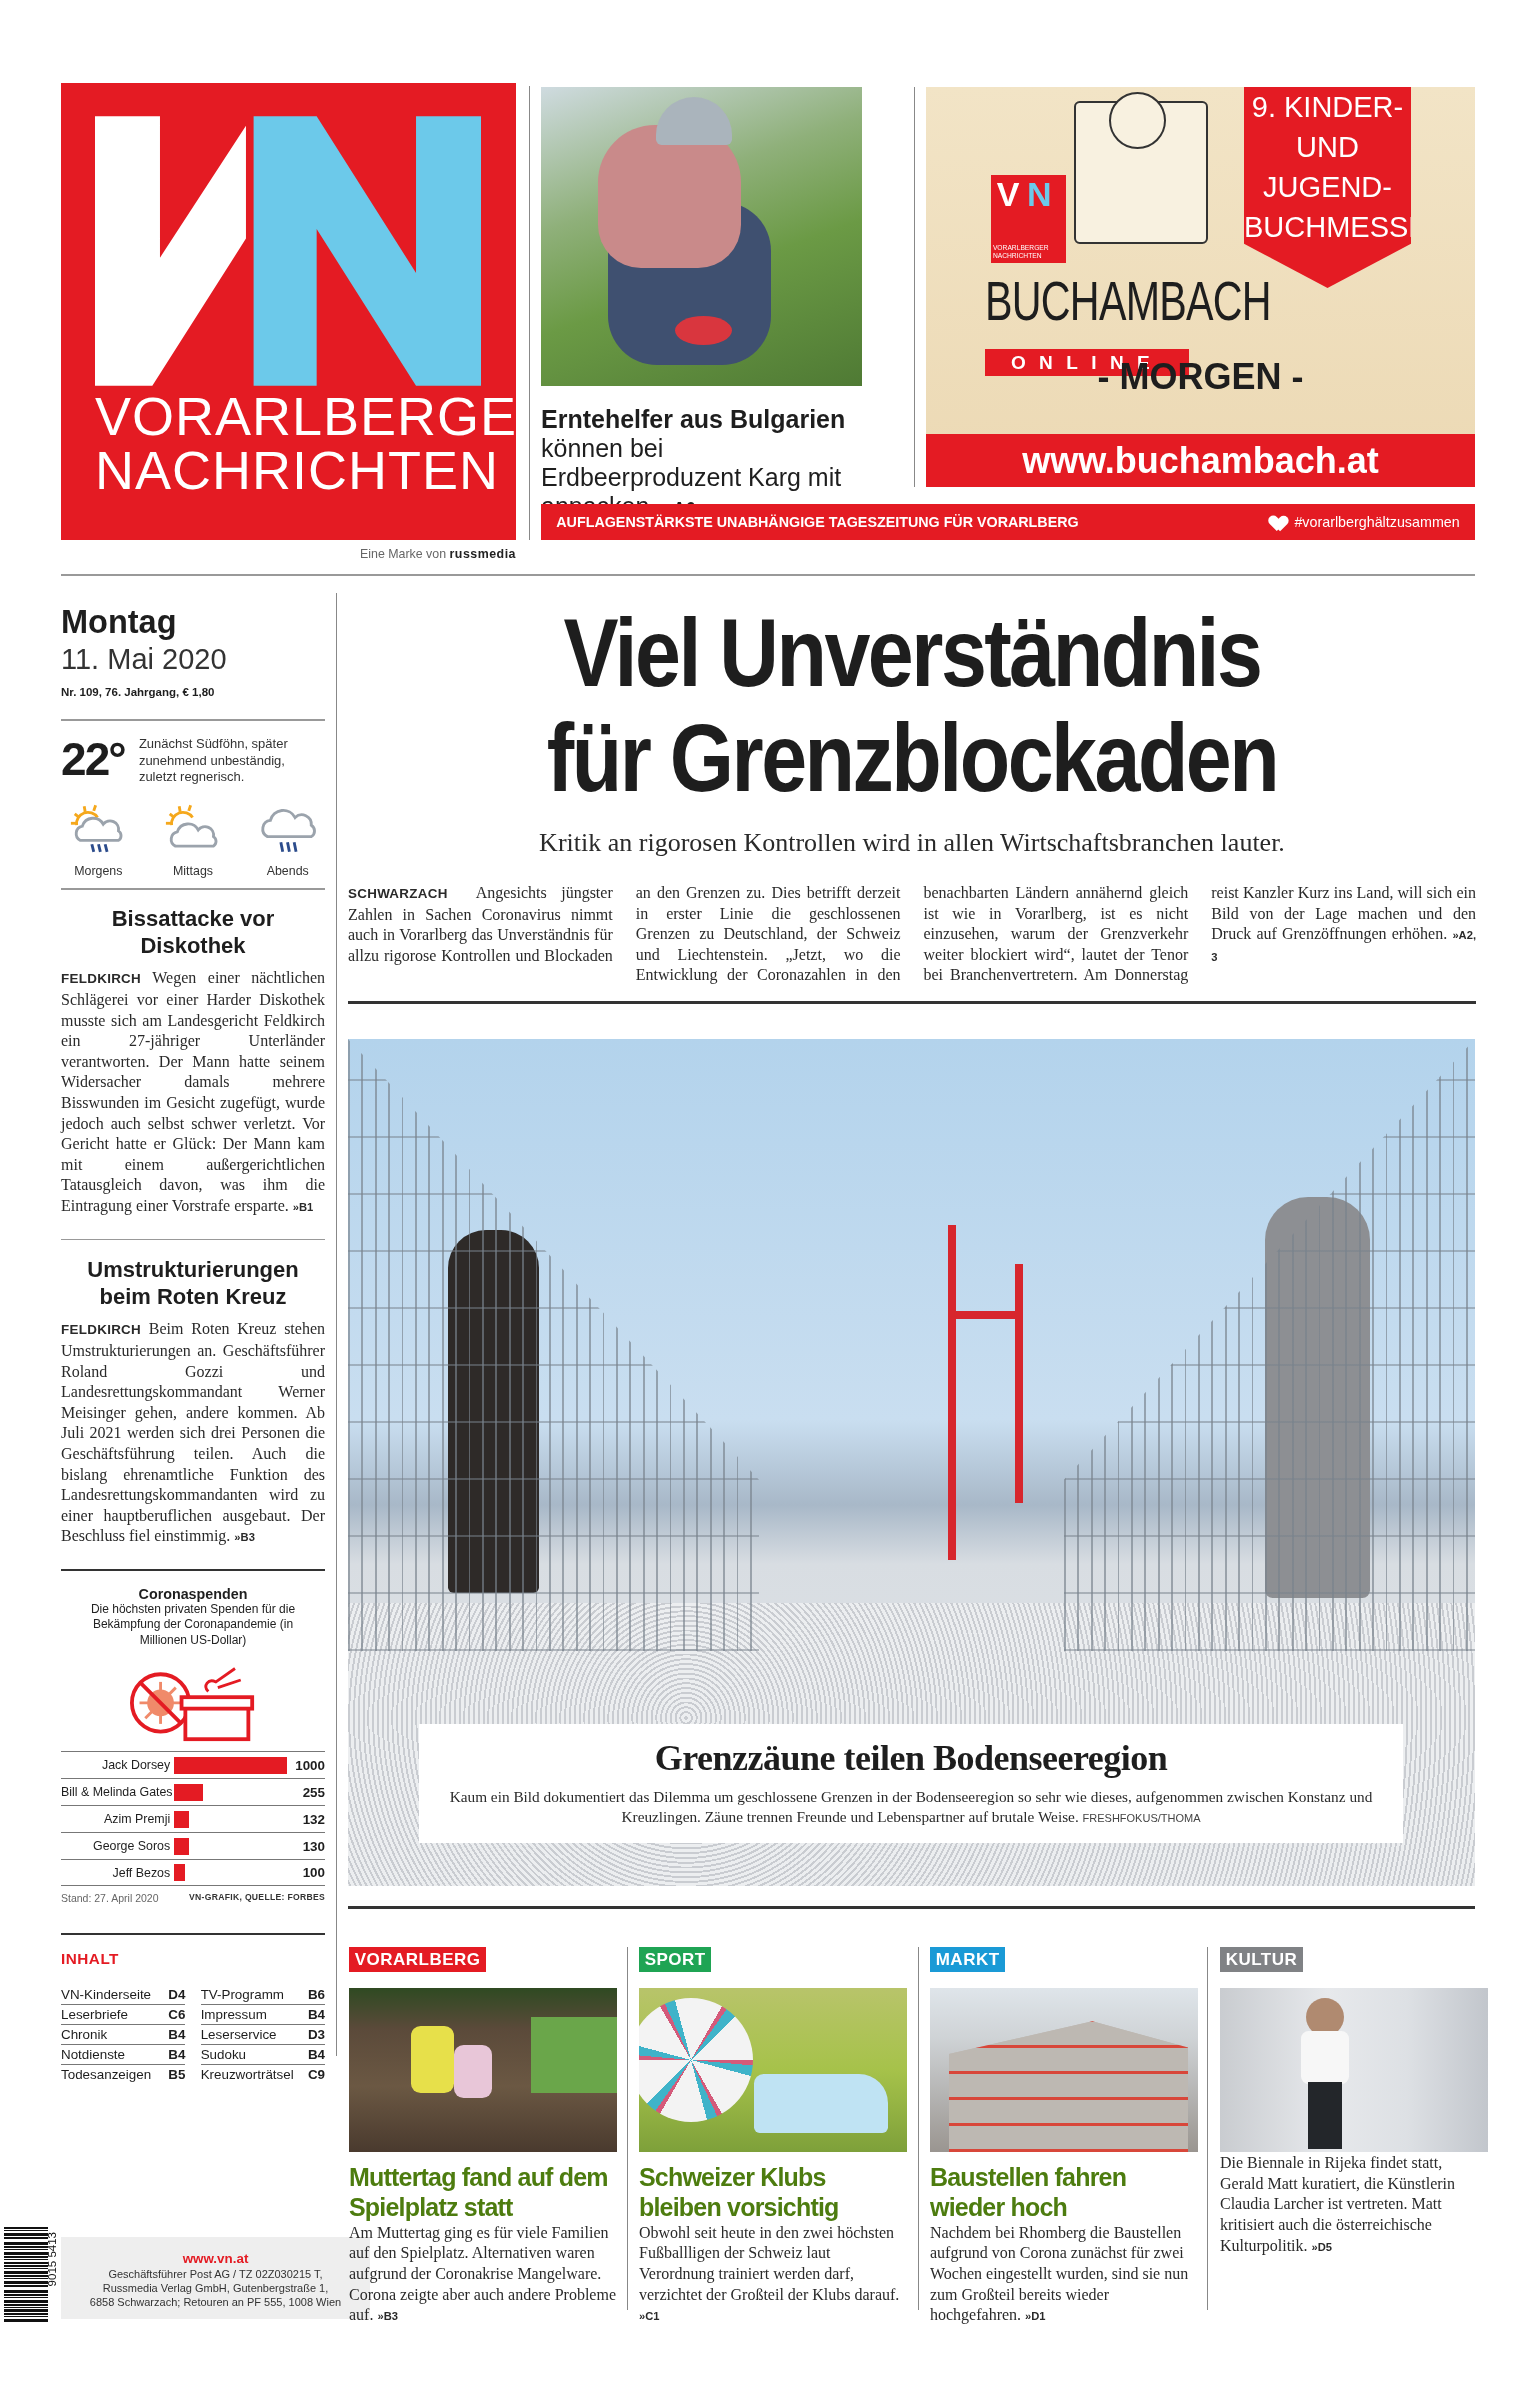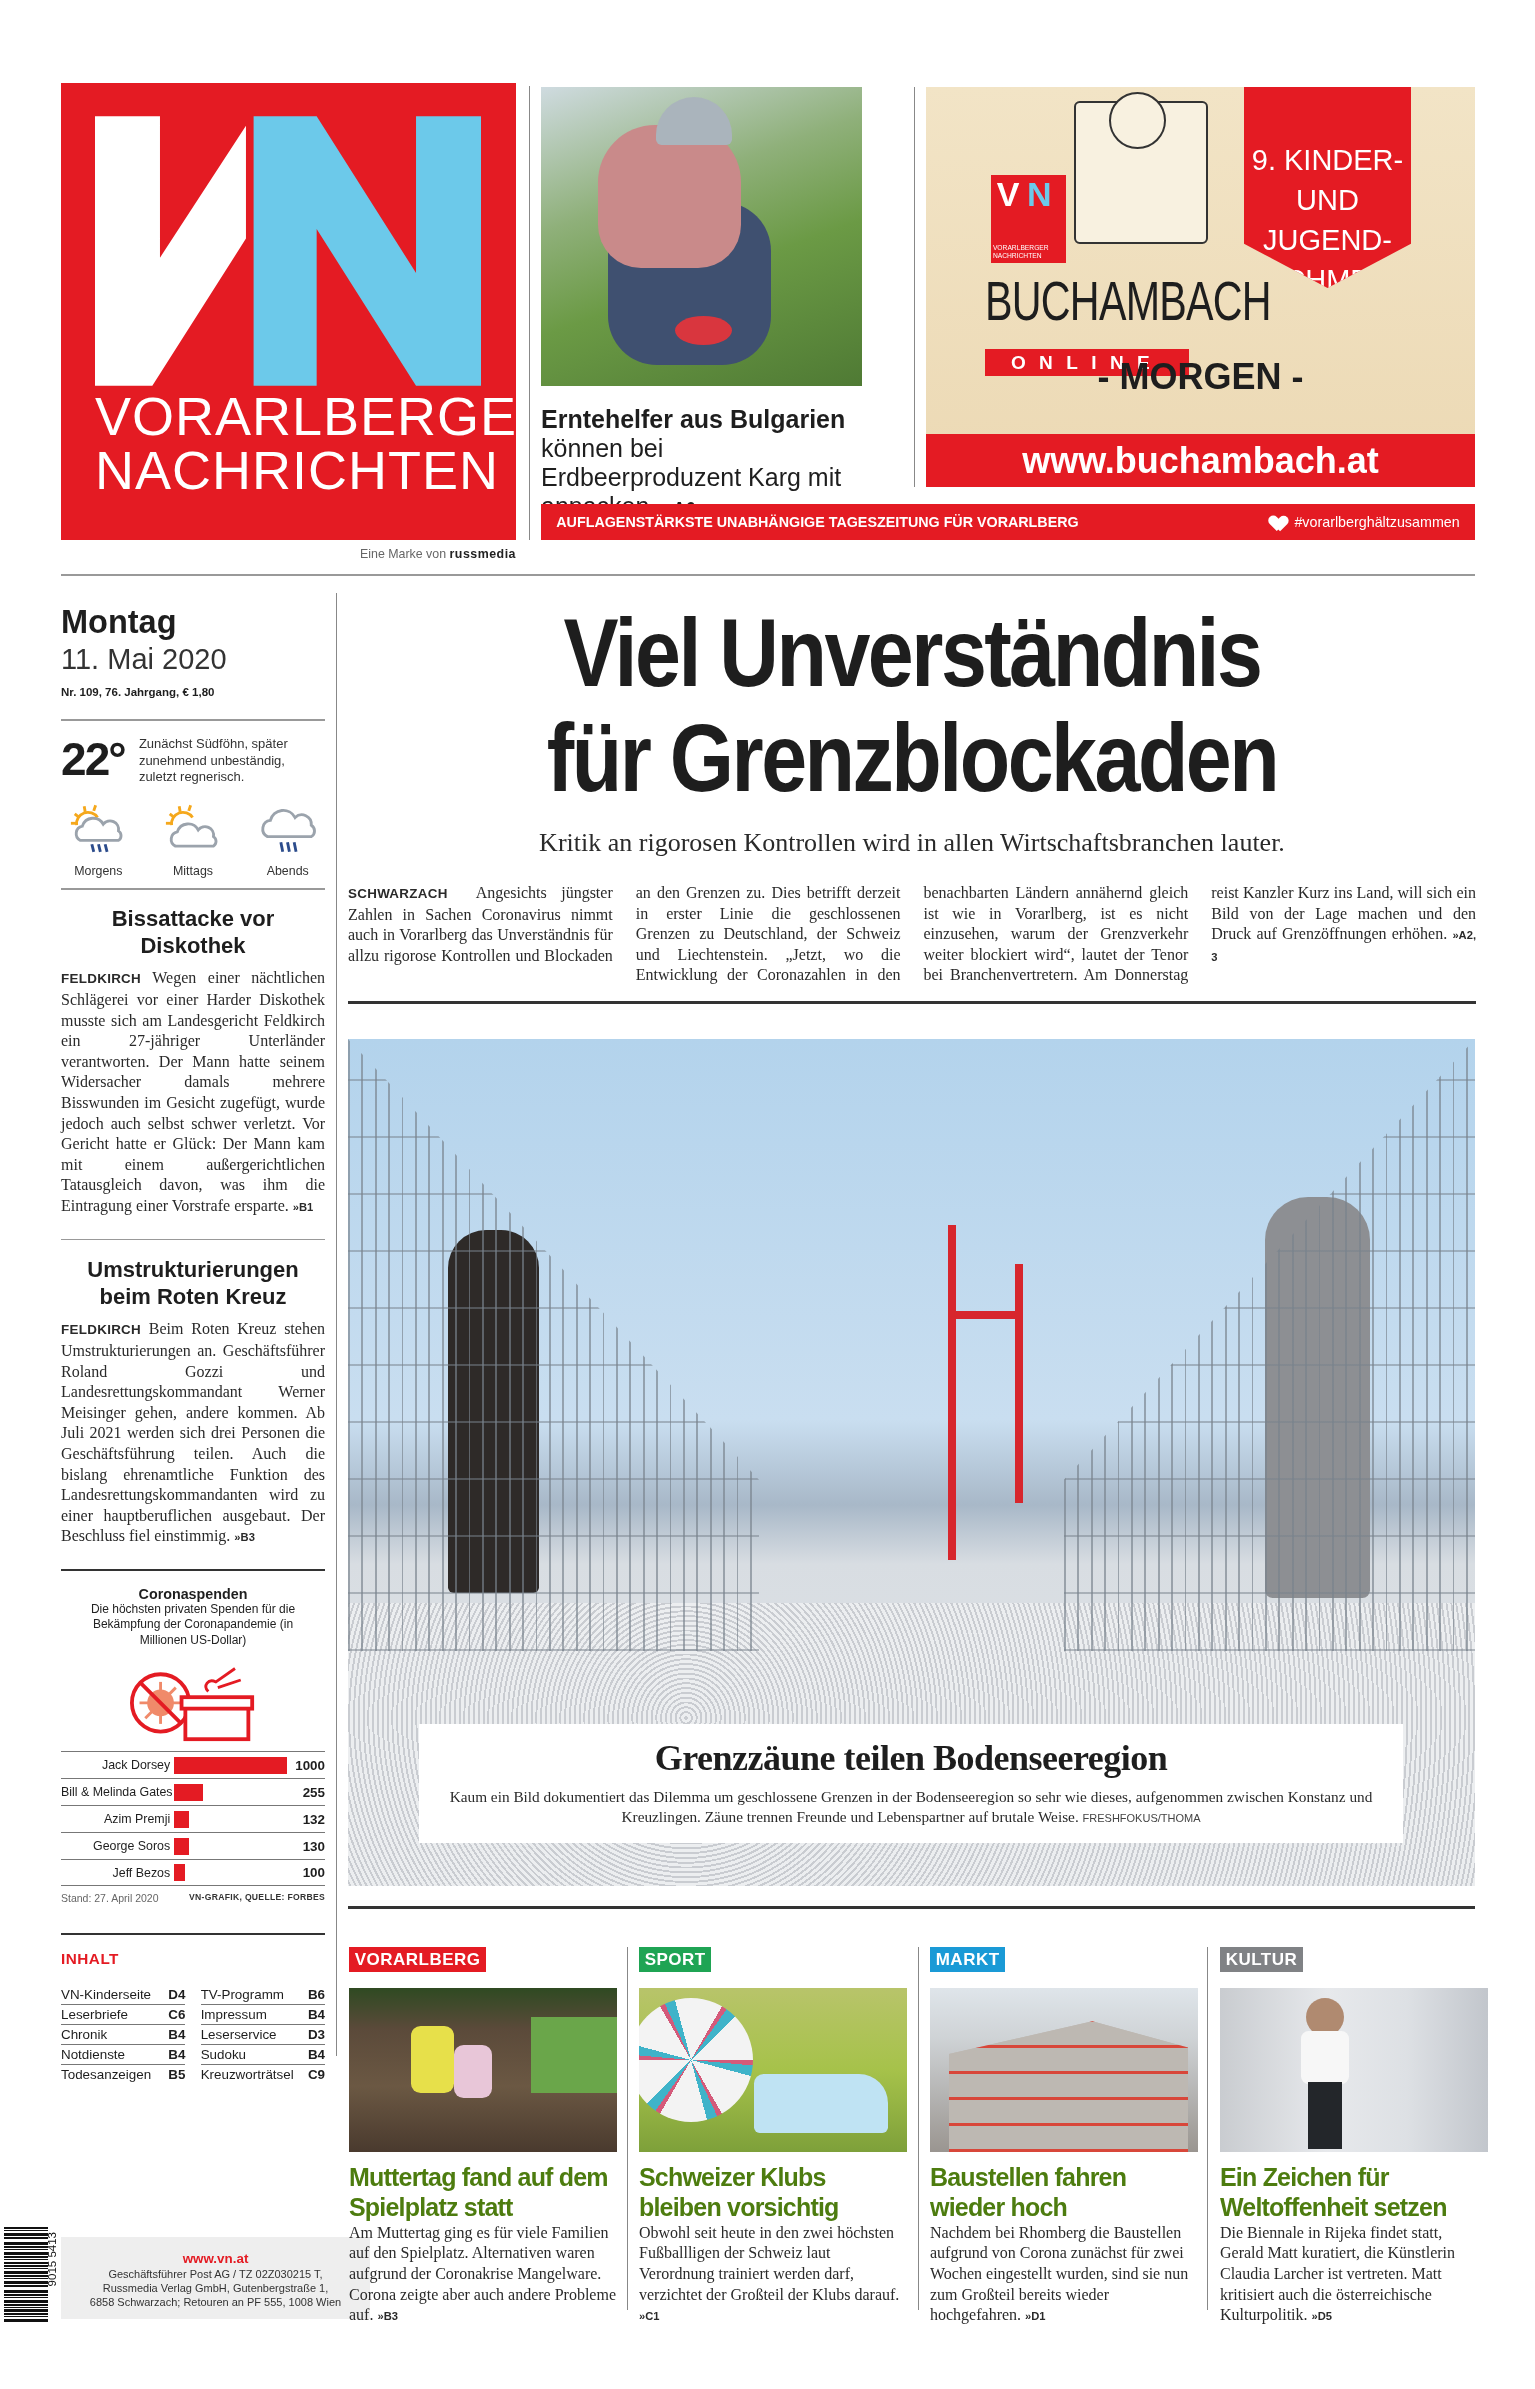--- a/index.html
+++ b/index.html
@@ -29,21 +29,21 @@
 #vdiv-ad{left:914px;top:87px;width:1px;height:400px;background:#888}
 #ad{left:926px;top:87px;width:549px;height:400px;background:linear-gradient(180deg,#f2e4c6,#ecd9b4);overflow:hidden}
 #ad .vnmini{position:absolute;left:65px;top:88px;width:75px;height:88px;background:#e41b23}
 #ad .vnmini span{position:absolute;color:#fff;font-weight:bold;font-size:34px;left:5.7px;top:0;font-family:"Liberation Sans",sans-serif}
 #ad .vnmini span.n{left:36px;color:#6cc9ea}
 #ad .vnmini small{position:absolute;left:1.9px;bottom:3.8px;font-size:6.7px;color:#fff;line-height:7.6px;font-family:"Liberation Sans",sans-serif}
 #ad .reader{position:absolute;left:148px;top:14.3px;width:134px;height:143px;border:2.9px solid #333;border-radius:5.7px;background:#f8f1e0}
 #ad .reader::before{content:"";position:absolute;left:33px;top:-11.5px;width:53px;height:53px;border:2.9px solid #333;border-radius:50%;background:#f8f1e0}
 #ad .bab{position:absolute;left:59px;top:182px;font-family:"Liberation Sans",sans-serif;font-size:55px;letter-spacing:-1px;color:#1e1e1e;transform:scaleX(.75);transform-origin:left}
 #ad .online{position:absolute;left:59px;top:262px;width:204px;height:27px;background:#e41b23;color:#fff;font-family:"Liberation Sans",sans-serif;font-weight:bold;font-size:19px;letter-spacing:13.4px;text-align:center;line-height:27px}
-#ad .ribbon{position:absolute;left:318px;top:0;width:167px;height:201px;background:#e41b23;color:#fff;font-family:"Liberation Sans",sans-serif;font-size:29px;line-height:40px;text-align:center;padding-top:53px;clip-path:polygon(0 0,100% 0,100% 78%,50% 100%,0 78%)}
+#ad .ribbon{position:absolute;left:318px;top:0;width:167px;height:201px;background:#e41b23;color:#fff;font-family:"Liberation Sans",sans-serif;font-size:29px;line-height:40px;text-align:center;clip-path:polygon(0 0,100% 0,100% 78%,50% 100%,0 78%)}
 #ad .morgen{position:absolute;left:0;top:250px;width:100%;text-align:center;font-family:"Liberation Sans",sans-serif;font-weight:bold;font-size:36px;color:#1e1e1e;margin-top:19px}
 #ad .url{position:absolute;left:0;top:347px;width:549px;height:53px;background:#e41b23;color:#fff;text-align:center;font-family:"Liberation Sans",sans-serif;font-weight:bold;font-size:36px;line-height:53px}
 
 #tagline{left:541px;top:504px;width:934px;height:36px;background:#e41b23;color:#fff;font-family:"Liberation Sans",sans-serif;font-weight:bold;font-size:14.3px;line-height:36px;padding-left:15.3px}
 #tagline .hash{position:absolute;right:15.3px;top:0;font-weight:normal;font-size:14.3px}
 #tagline .heart{display:inline-block;width:17px;height:15.3px;position:relative;vertical-align:middle;margin-right:7.6px}
 #tagline .heart::before,#tagline .heart::after{content:"";position:absolute;top:0;width:9.6px;height:15.3px;background:#fff;border-radius:9.6px 9.6px 0 0}
 #tagline .heart::before{left:7.6px;transform:rotate(-45deg);transform-origin:0 100%}
 #tagline .heart::after{left:0;transform:rotate(45deg);transform-origin:100% 100%}
 #rule-top{left:61px;top:574px;width:1414px;height:1.9px;background:#999}
@@ -416,16 +416,15 @@
 </div>
 <div class="bdiv abs" style="left:1207px"></div>
 
 <div class="bteaser abs" style="left:1220px">
   <span class="tag" style="background:#808285">KULTUR</span>
   <div class="img" style="background:linear-gradient(90deg,#c9ccd0 0%,#e7e9ec 40%,#dde0e4 70%,#c2c6cc 100%)">
     <div style="position:absolute;left:86px;top:9.6px;width:38px;height:38px;border-radius:50%;background:#b08a70"></div>
     <div style="position:absolute;left:81px;top:43px;width:48px;height:53px;background:#f7f7f7;border-radius:7.6px"></div>
     <div style="position:absolute;left:88px;top:94px;width:34px;height:67px;background:#23262a"></div>
   </div>
-  <h3>Ein Zeichen für Weltoffenheit setzen</h3>
   <p><span>Die Biennale in Rijeka findet statt, Gerald Matt kuratiert, die Künstlerin Claudia Larcher ist vertreten. Matt kritisiert auch die österreichische Kulturpolitik.</span> <span class="ref">»D5</span></p>
 </div>
 
 
 </body></html>

